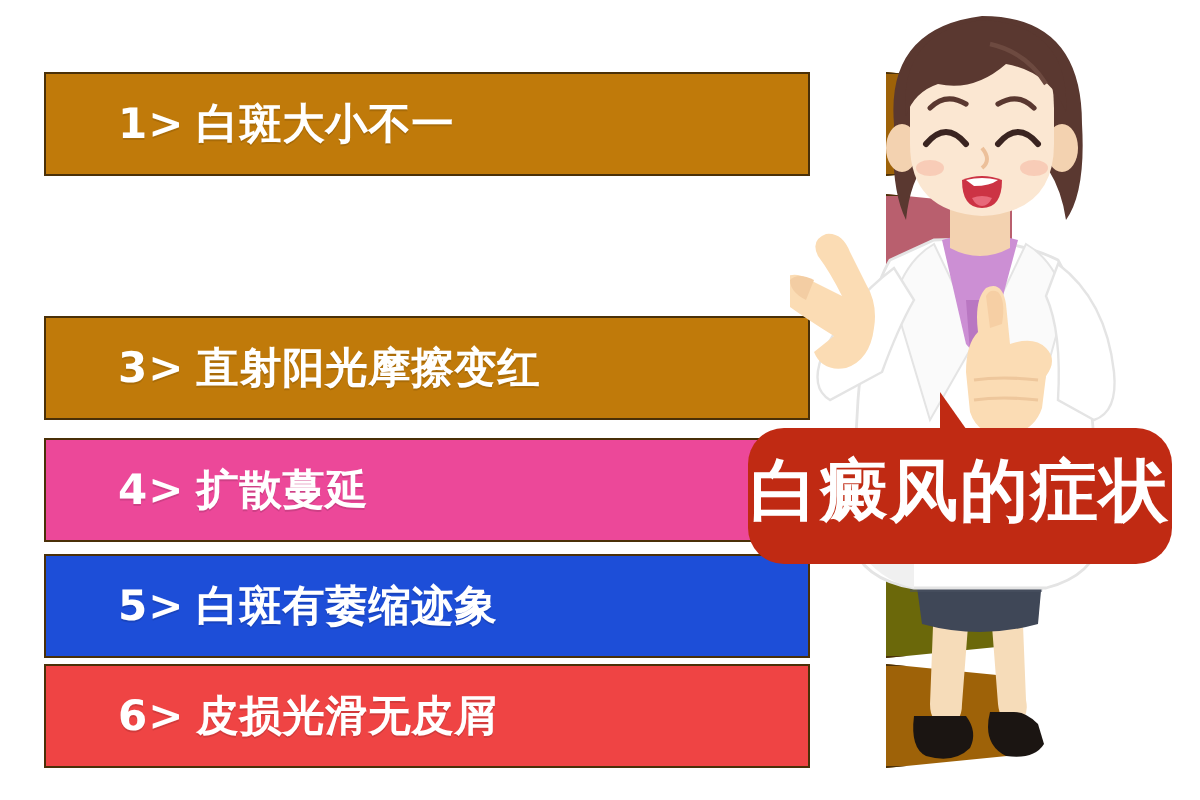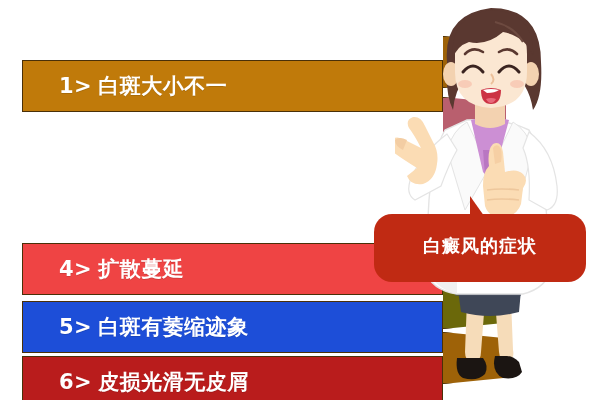--- a/index.html
+++ b/index.html
@@ -20,27 +20,26 @@
   #ribbon-list {
     position: absolute;
     left: 0;
     top: 0;
     width: 600px;
     height: 400px;
   }
   .ribbon-row {
     position: absolute;
     left: 22px;
-    width: 421px;
+    width: 383px;
     height: 52px;
     border: 1px solid #4a3008;
     box-sizing: border-box;
     display: flex;
     align-items: center;
-    margin-top: 24px;
   }
   .ribbon-label {
     color: #ffffff;
     font-size: 21px;
     font-weight: bold;
     letter-spacing: 0.5px;
     padding-left: 36px;
     white-space: nowrap;
     text-shadow: 0 1px 0 rgba(0,0,0,0.12);
   }
@@ -84,54 +83,57 @@
     left: 0;
     top: 0;
     width: 212px;
     height: 86px;
     display: flex;
     align-items: center;
     justify-content: center;
     padding-top: 14px;
     box-sizing: border-box;
     color: #ffffff;
-    font-size: 18px;
+    font-size: 34px;
     font-weight: bold;
     letter-spacing: 1px;
     white-space: nowrap;
   }
 </style>
 </head>
 <body>
 
 <div id="root">
 
   <div id="ribbon-list">
 
     <div class="ribbon-fold" style="top:36px;background:#9e6208;clip-path:polygon(0 0,100% 12%,100% 88%,0 100%);"></div>
     <div class="ribbon-row" style="top:36px;background:#c07a0a;">
       <span class="ribbon-label"><span class="ribbon-num">1&gt;</span><span>白斑大小不一</span></span>
     </div>
 
     <div class="ribbon-fold" style="top:97px;background:#b95f6e;clip-path:polygon(0 0,100% 12%,100% 88%,0 100%);"></div>
 
     <div class="ribbon-fold" style="top:158px;background:#9e6208;clip-path:polygon(0 0,100% 12%,100% 88%,0 100%);"></div>
+    <div class="ribbon-row" style="top:158px;background:#c07a0a;">
+      <span class="ribbon-label"><span class="ribbon-num">3&gt;</span><span>直射阳光摩擦变红</span></span>
+    </div>
 
     <div class="ribbon-fold" style="top:219px;background:#b95f6e;clip-path:polygon(0 0,100% 12%,100% 88%,0 100%);"></div>
-    <div class="ribbon-row" style="top:219px;background:#ef4444;">
+    <div class="ribbon-row" style="top:219px;background:#ec4899;">
       <span class="ribbon-label"><span class="ribbon-num">4&gt;</span><span>扩散蔓延</span></span>
     </div>
 
     <div class="ribbon-fold" style="top:277px;background:#6b680a;clip-path:polygon(0 0,100% 12%,100% 88%,0 100%);"></div>
     <div class="ribbon-row" style="top:277px;background:#1d4ed8;">
       <span class="ribbon-label"><span class="ribbon-num">5&gt;</span><span>白斑有萎缩迹象</span></span>
     </div>
 
     <div class="ribbon-fold" style="top:332px;background:#9e6208;clip-path:polygon(0 0,100% 12%,100% 88%,0 100%);"></div>
-    <div class="ribbon-row" style="top:332px;background:#b91c1c;">
+    <div class="ribbon-row" style="top:332px;background:#ef4444;">
       <span class="ribbon-label"><span class="ribbon-num">6&gt;</span><span>皮损光滑无皮屑</span></span>
     </div>
   </div>
 
   <div id="doctor">
     <svg width="205" height="400" viewBox="0 0 205 400" xmlns="http://www.w3.org/2000/svg">
 
       <g>
         <path d="M72 300 L70 352 Q70 362 78 362 Q86 362 86 352 L90 300 Z" fill="#f6dcb9"></path>
         <path d="M100 300 L104 352 Q105 362 112 361 Q120 360 118 350 L116 300 Z" fill="#f6dcb9"></path>

